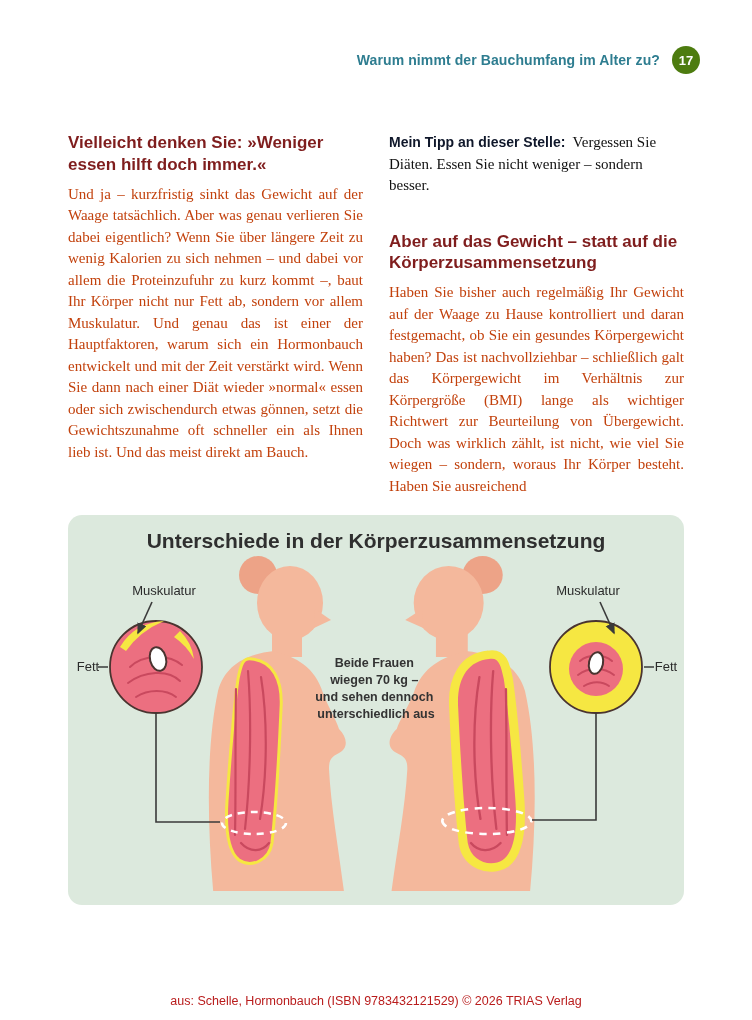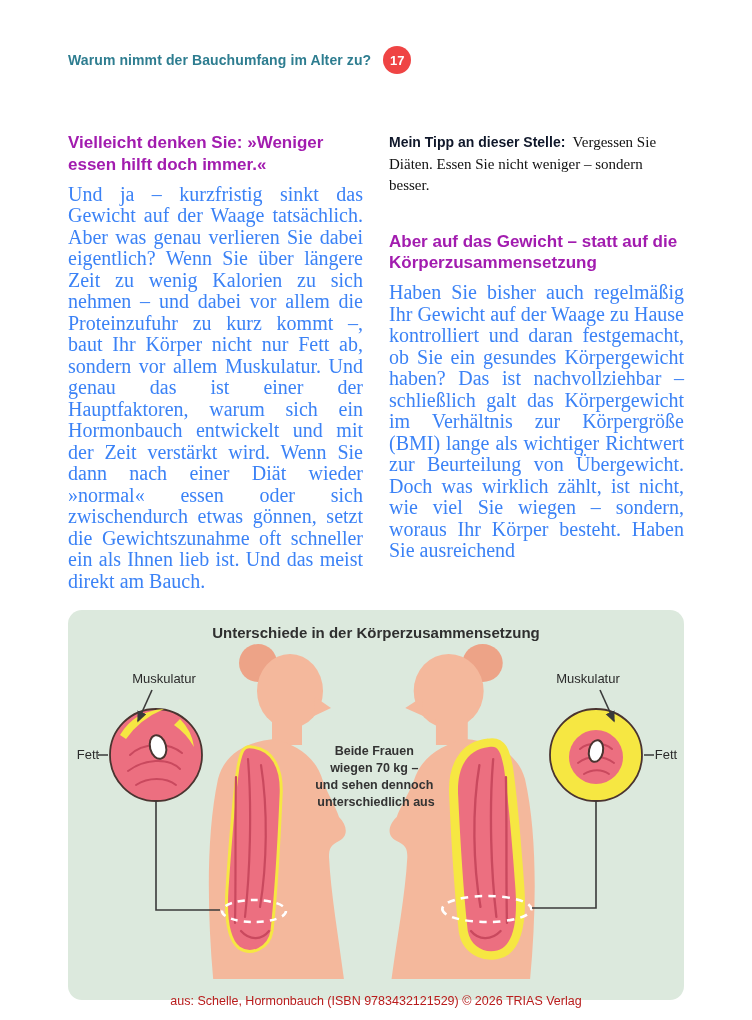--- a/index.html
+++ b/index.html
@@ -2,56 +2,56 @@
 <html lang="de"><head>
 <meta charset="utf-8">
 <style>
   html,body{margin:0;padding:0;}
   body{
     width:752px;height:1020px;position:relative;background:#ffffff;
     font-family:"Liberation Sans",sans-serif;color:#1a1a1a;overflow:hidden;
   }
   
   .header{
-    display:flex;align-items:center;gap:12px;
+    display:flex;justify-content:flex-end;align-items:center;gap:12px;
     padding:46px 52px 0 68px;
   }
   .header-title{
     color:#2e7d90;font-size:14px;font-weight:700;letter-spacing:.1px;
   }
   .page-badge{
-    width:28px;height:28px;border-radius:50%;background:#ef4444;color:#fff;
+    width:28px;height:28px;border-radius:50%;background:#4d7c0f;color:#fff;
     font-size:13px;font-weight:700;display:flex;align-items:center;justify-content:center;
     flex:0 0 auto;
   }
   
   .columns{display:flex;gap:26px;padding:0 68px;margin-top:58px;}
   .col{width:295px;flex:0 0 295px;}
   .teal-heading{
-    color:#a21caf;font-size:17px;line-height:1.28;font-weight:700;margin:0 0 8px 0;
+    color:#7f1d1d;font-size:17px;line-height:1.28;font-weight:700;margin:0 0 8px 0;
   }
   .body-text{
-    font-family:"Liberation Serif",serif;font-size:20px;line-height:21.5px;
-    text-align:justify;margin:0;color:#3b82f6;hyphens:auto;-webkit-hyphens:auto;
+    font-family:"Liberation Serif",serif;font-size:15px;line-height:21.5px;
+    text-align:justify;margin:0;color:#c2410c;hyphens:auto;-webkit-hyphens:auto;
   }
   .tip{
     font-family:"Liberation Serif",serif;font-size:15px;line-height:21.5px;
     margin:0 0 34px 0;color:#111;
   }
   .tip-label{
     font-family:"Liberation Sans",sans-serif;font-size:14px;font-weight:700;color:#0f172a;
   }
   .right-heading{margin-top:0;}
   
   .figure-box{
     margin:18px 68px 0 68px;width:616px;height:390px;background:#dce9dd;
     border-radius:14px;overflow:hidden;position:relative;
   }
   .fig-title{
-    text-align:center;font-size:15px;font-weight:700;color:#2f2f2f;margin:14px 0 2px 0;
+    text-align:center;font-size:21px;font-weight:700;color:#2f2f2f;margin:14px 0 2px 0;
   }
   .figure-box svg{display:block;}
   .figure-box svg text{
     font-family:"Liberation Sans",sans-serif;font-size:13px;fill:#2b2b2b;
   }
   .figure-box svg text.caption{font-size:12.5px;font-weight:700;fill:#333;}
   
   .footer{
     position:absolute;bottom:12px;left:0;right:0;text-align:center;
     font-size:12.5px;color:#b91c1c;

